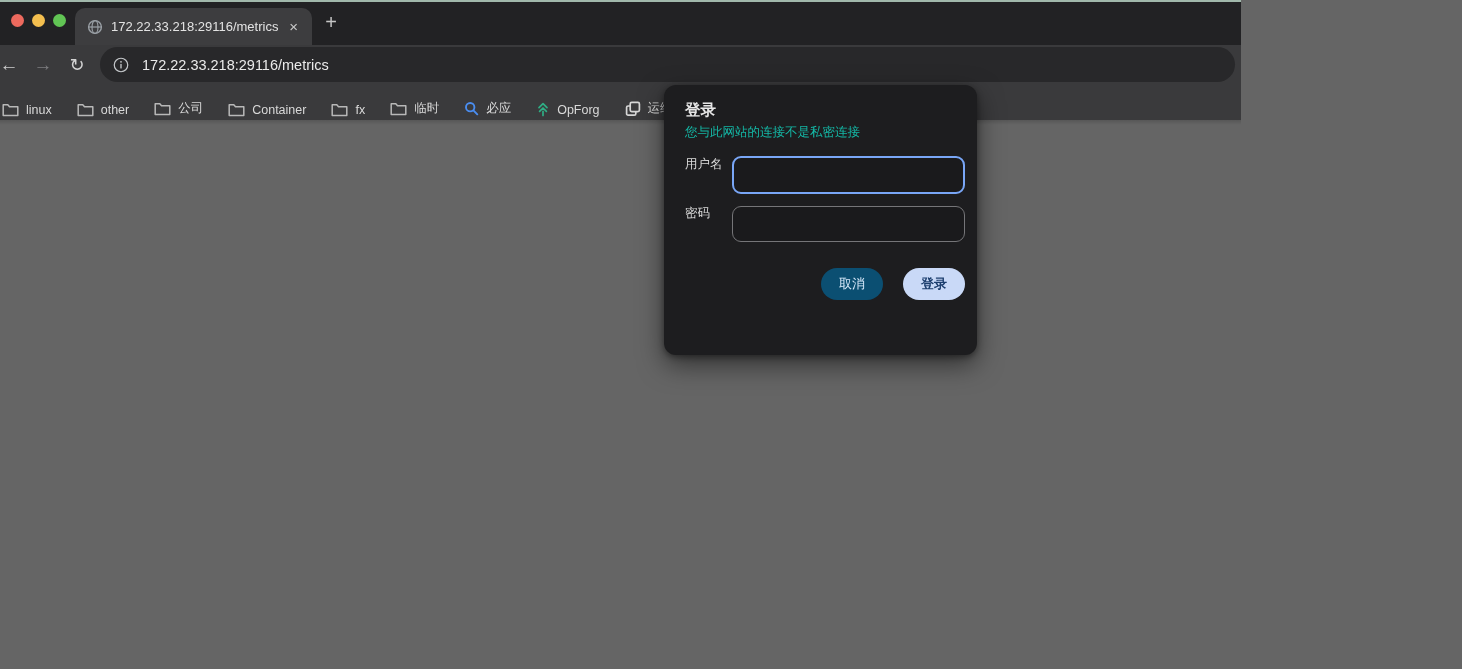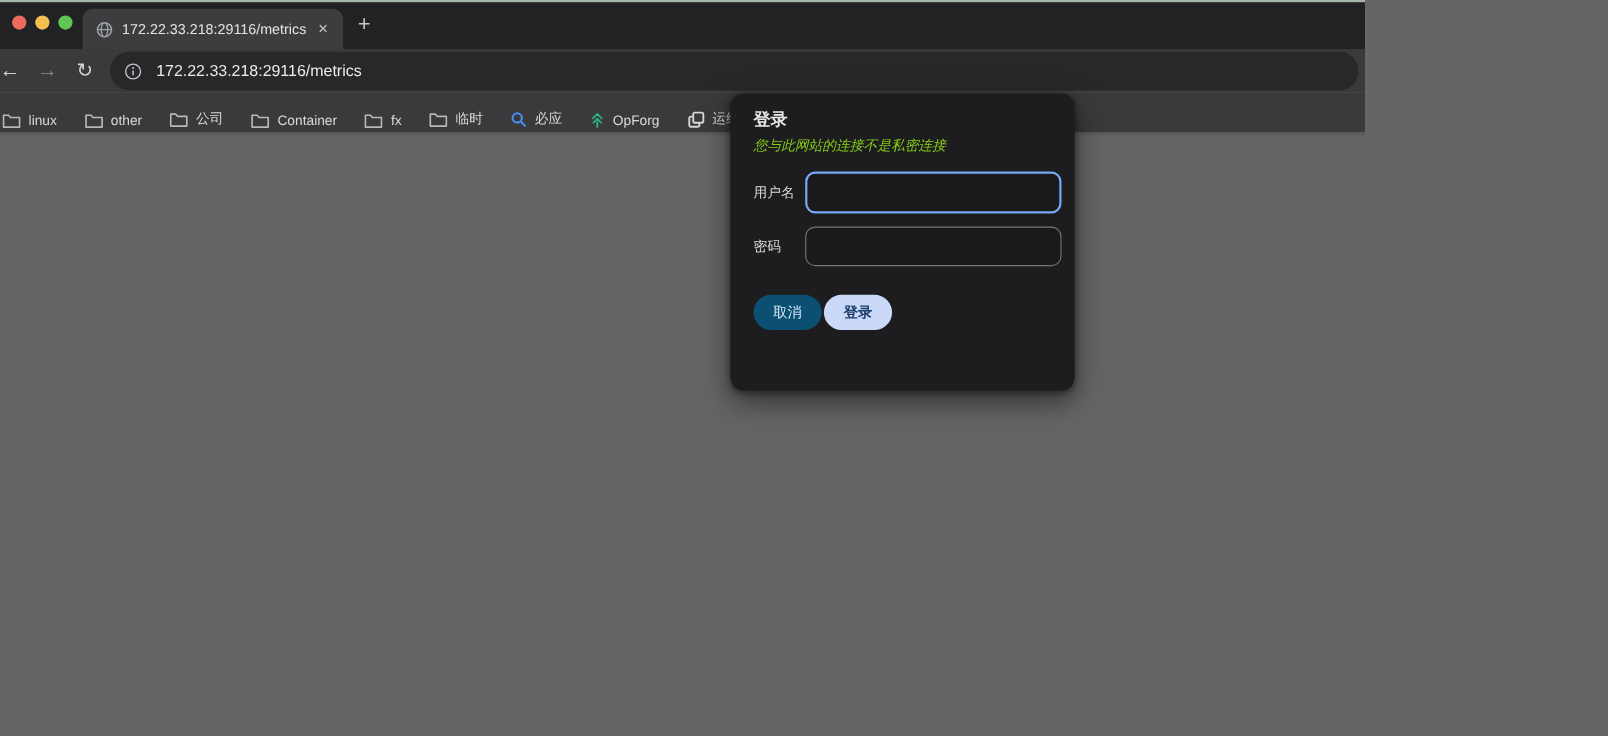--- a/index.html
+++ b/index.html
@@ -50,30 +50,30 @@
   .page-shade { position: absolute; top: 0; left: 0; right: 0; height: 5px;
     background: linear-gradient(rgba(0,0,0,.14), rgba(0,0,0,0)); }
 
   
   .dialog { position: absolute; left: 664px; top: 85px; width: 313px; height: 270px;
     background: #1d1d1f; border-radius: 12px; z-index: 40;
     box-shadow: 0 10px 26px rgba(0,0,0,.5), 0 2px 6px rgba(0,0,0,.4);
     padding: 0 12px 12px 21px; color: #e6e6e6; }
   .dlg-title { padding-top: 15px; font-size: 15.5px; font-weight: bold; line-height: 20px; }
   .dlg-url { margin-top: 18px; font-size: 12.5px; line-height: 16px; color: #dcdcdc; }
-  .dlg-privacy { margin-top: 4px; font-size: 12.5px; line-height: 16px; color: #84cc16; font-style: italic; }
-  .dlg-row { display: flex; align-items: center; }
+  .dlg-privacy { margin-top: 4px; font-size: 12.5px; line-height: 16px; color: #14b8a6; }
+  .dlg-row { display: flex; align-items: flex-start; }
   .dlg-row1 { margin-top: 16px; }
   .dlg-row2 { margin-top: 11px; }
   .dlg-label { width: 47px; flex: none; font-size: 12.5px; color: #dadada; }
   .dlg-input { flex: 1; height: 38px; border-radius: 9px; background: #1a1a1c;
     color: #e6e6e6; font-size: 13px; padding: 0 10px; outline: none; }
   .dlg-input.focused { border: 2px solid #79a6f6; }
   .dlg-input.plain   { border: 1px solid #757578; height: 36px; margin: 1px 0; }
-  .dlg-buttons { margin-top: 25px; display: flex; justify-content: flex-start; gap: 2px; }
+  .dlg-buttons { margin-top: 25px; display: flex; justify-content: flex-end; gap: 20px; }
   .btn { height: 32px; border: none; border-radius: 16px; padding: 0 18px;
     font-size: 13px; font-family: inherit; cursor: pointer; }
   .btn-cancel { background: #0b4f72; color: #d8eafb; }
   .btn-signin { background: #c9d9f7; color: #1c3e6e; font-weight: bold; }
 
   svg { display: block; }
 </style>
 </head>
 <body>
 

